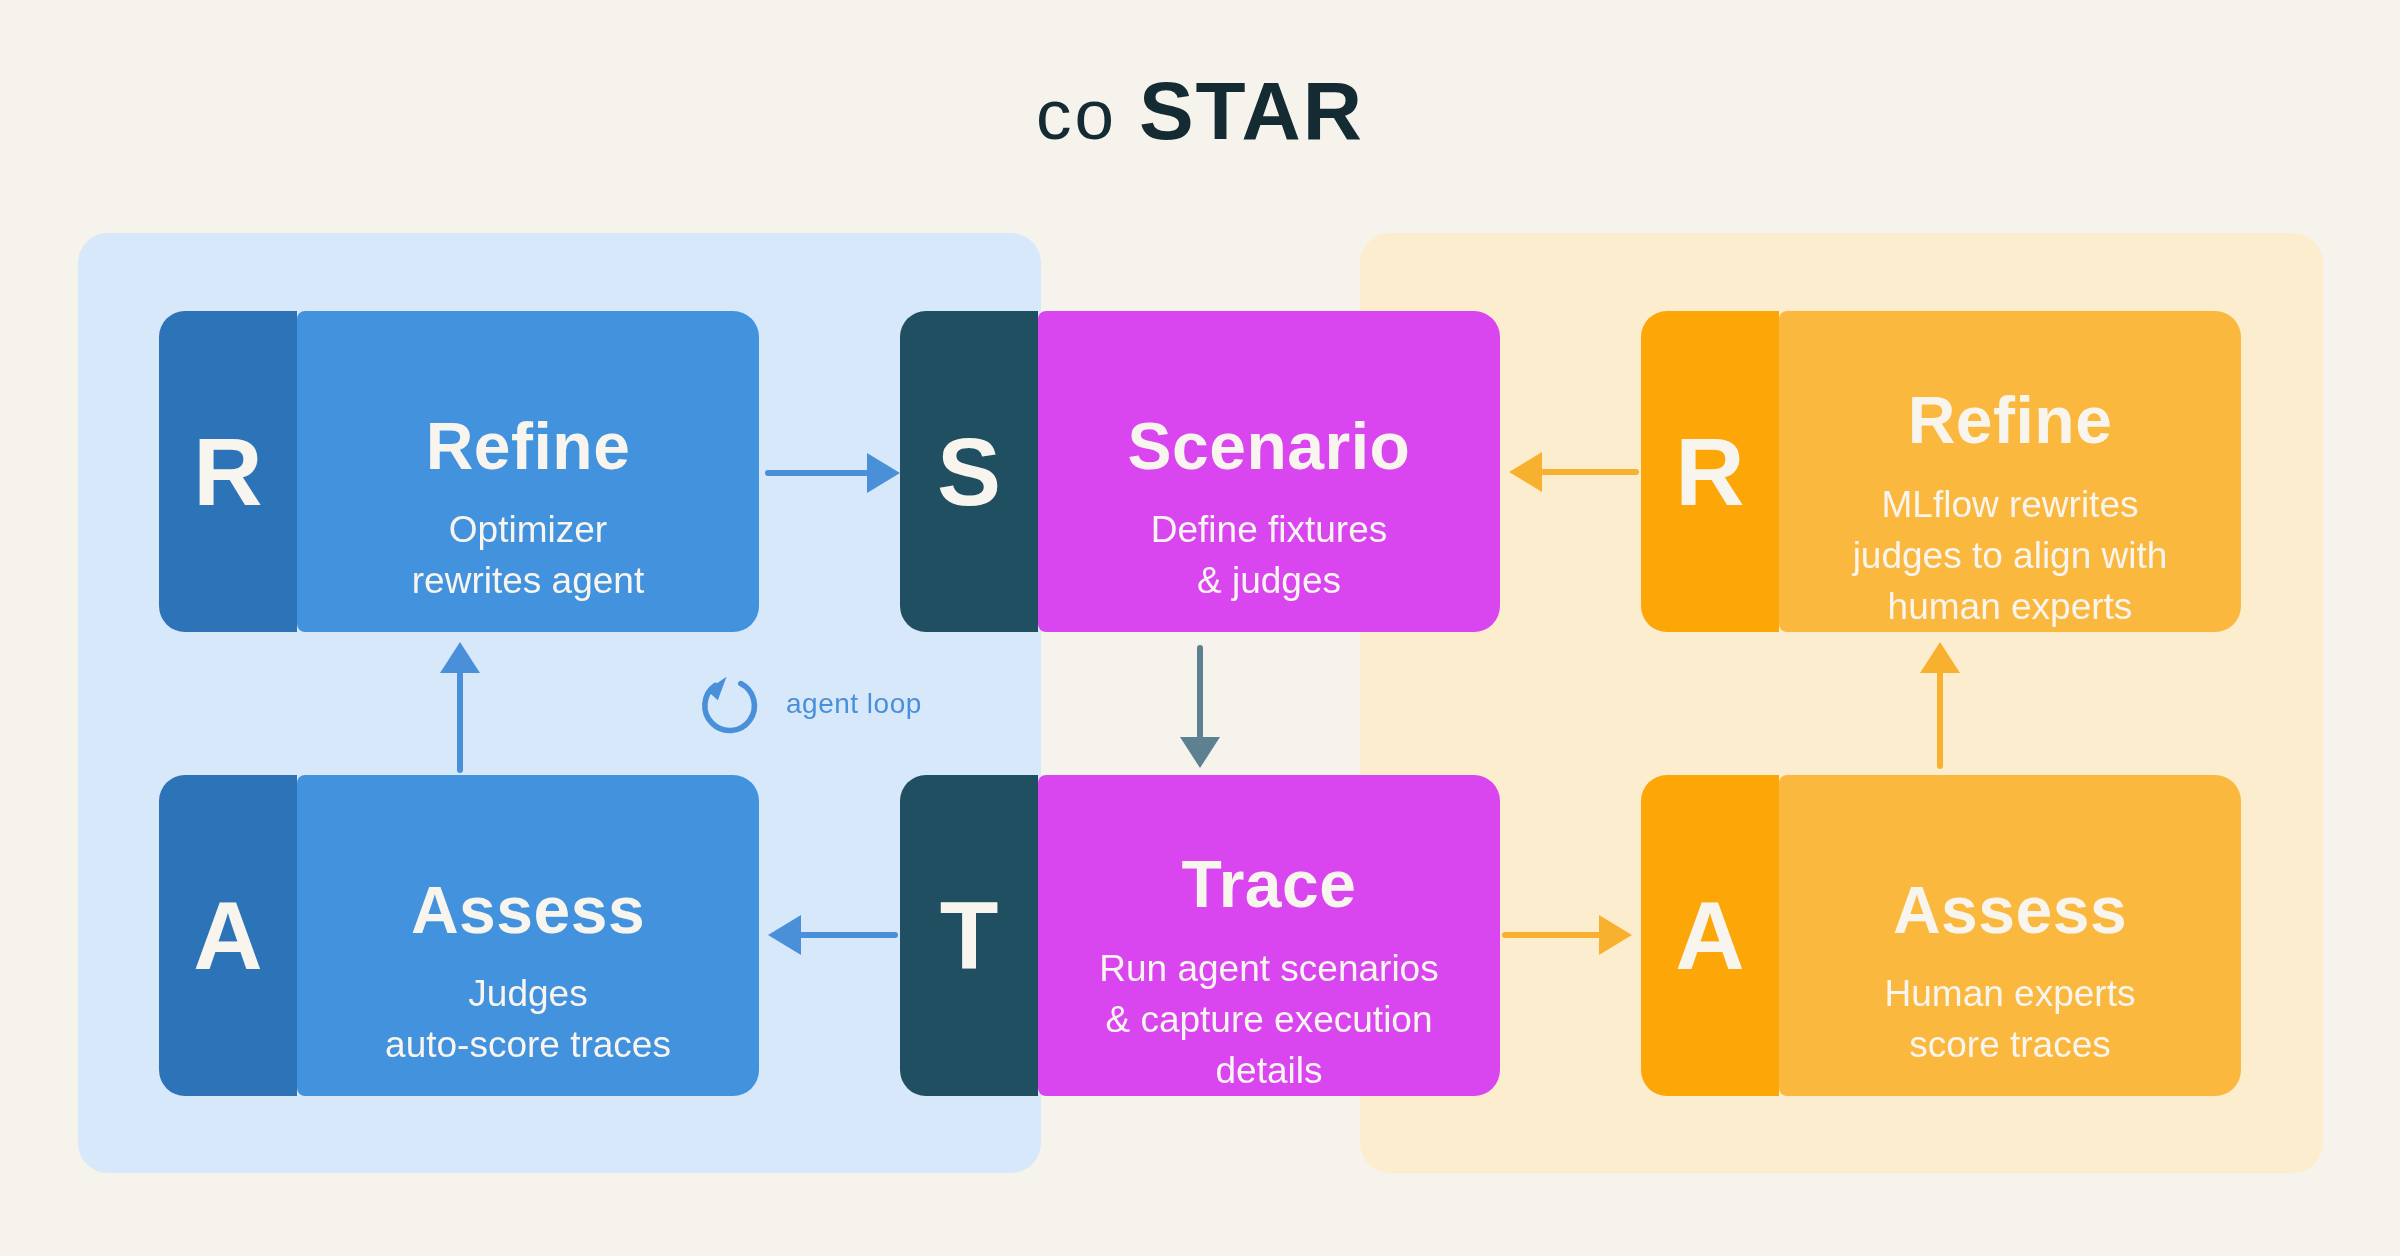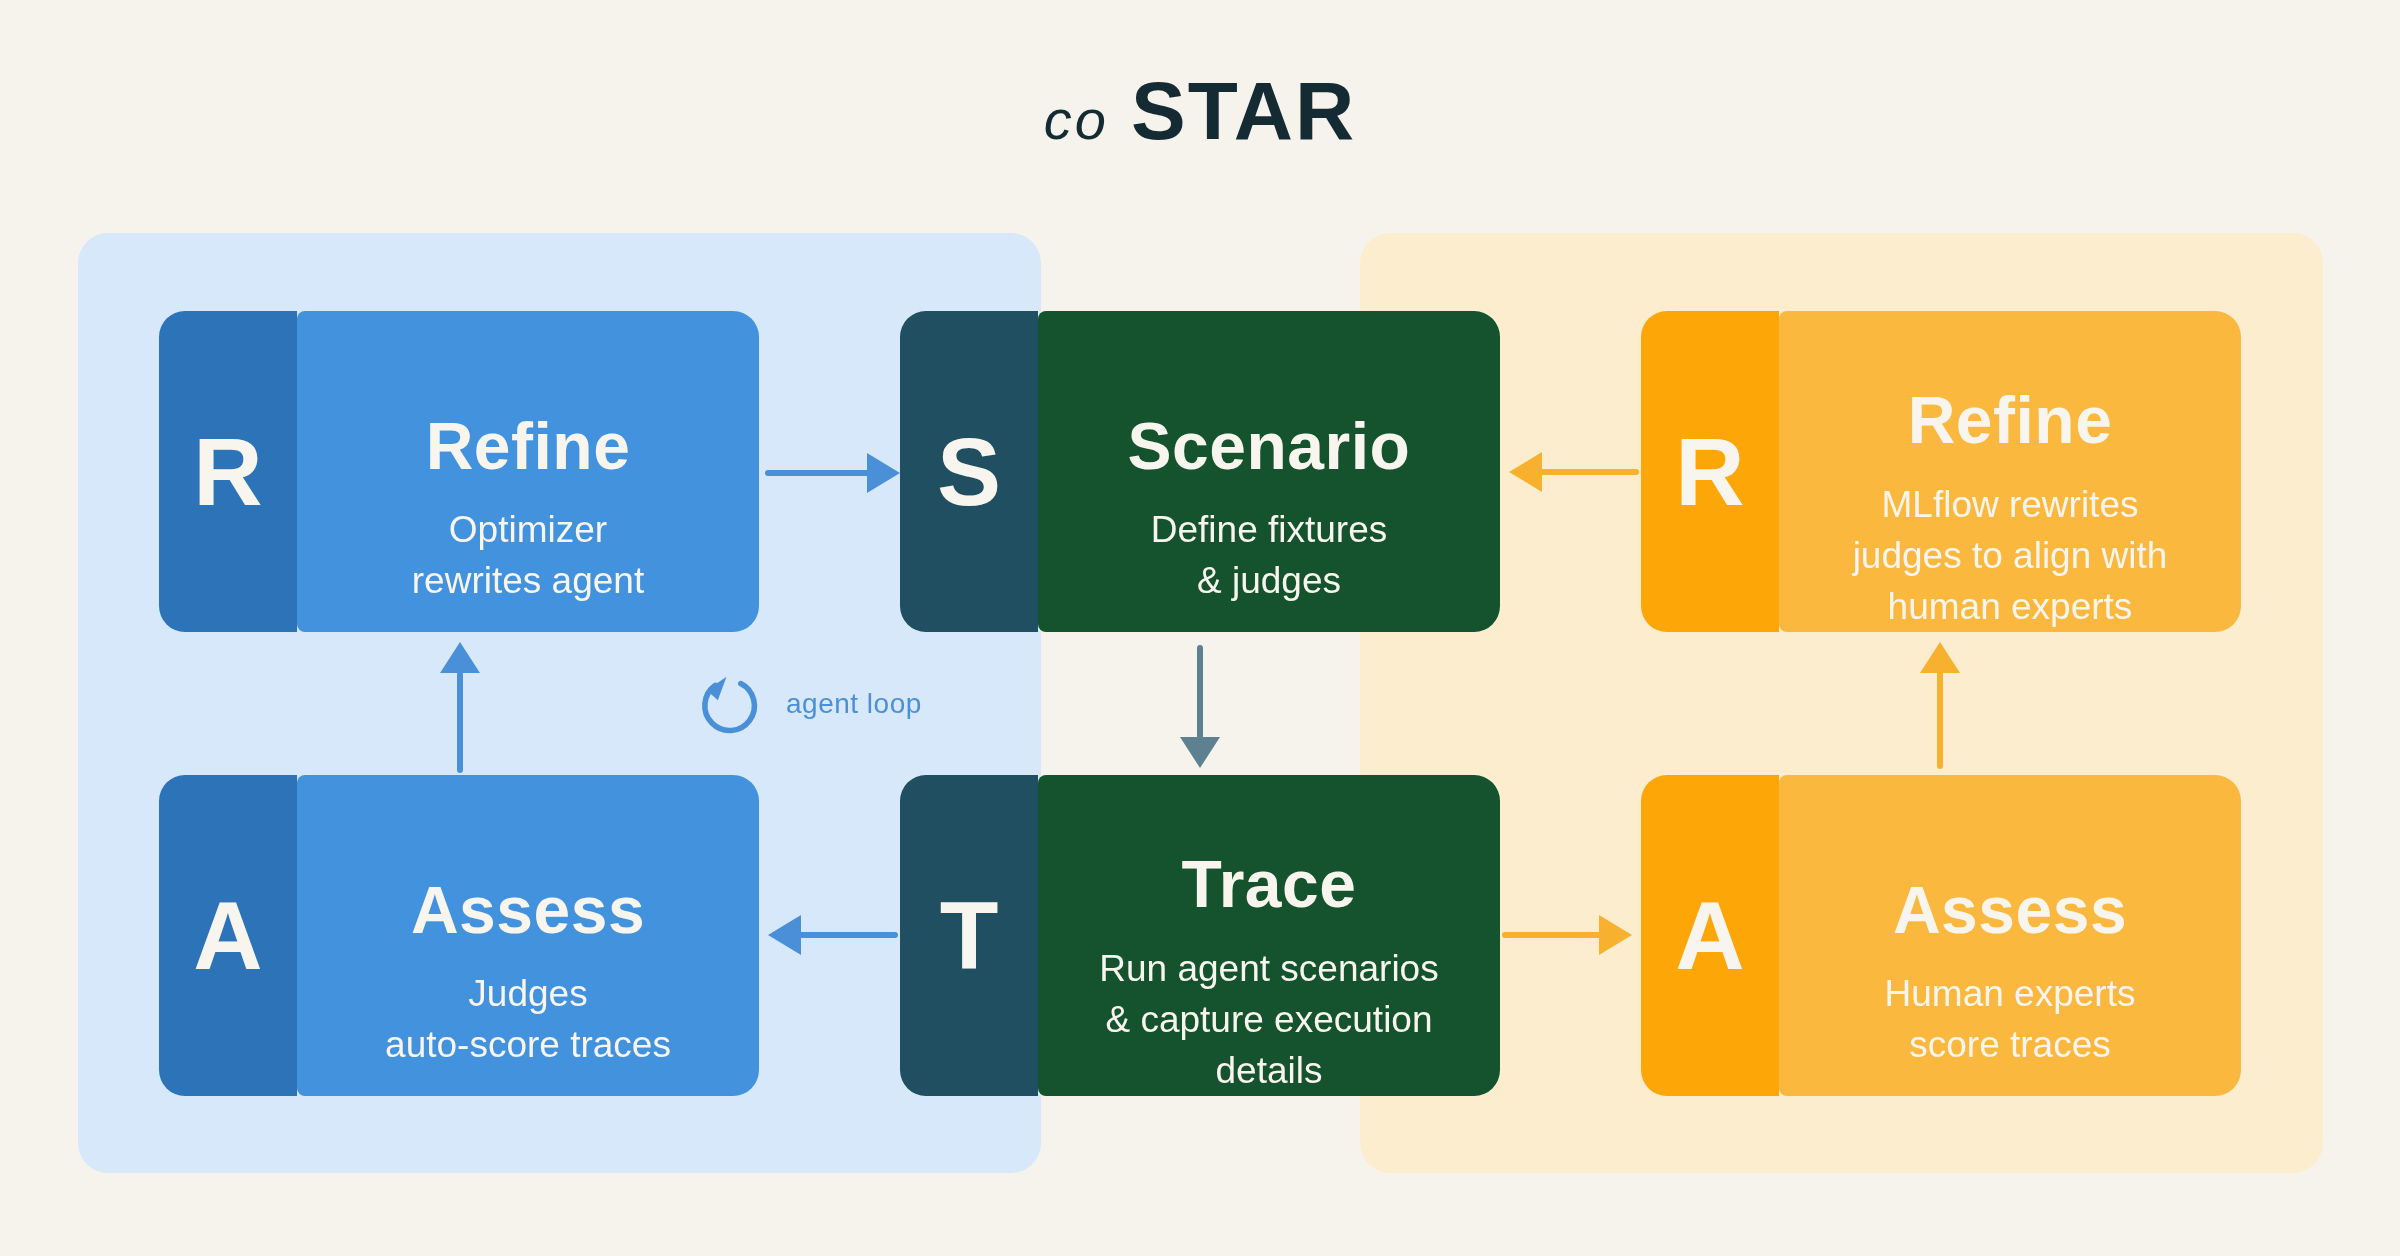--- a/index.html
+++ b/index.html
@@ -5,21 +5,21 @@
   html,body{margin:0;padding:0;background:#F6F3ED;}
   .canvas{
     position:relative;width:2400px;height:1256px;overflow:hidden;
     background:#F6F3ED;font-family:"Liberation Sans",sans-serif;
   }
   
   .page-title{
     position:absolute;left:0;top:64px;width:2400px;height:100px;
     display:flex;justify-content:center;align-items:baseline;color:#152B33;
   }
-  .page-title .prefix{font-size:56px;font-weight:500;letter-spacing:3px;font-style:italic;}
+  .page-title .prefix{font-size:71px;font-weight:500;letter-spacing:3px;}
   .page-title .main{font-size:82px;font-weight:bold;letter-spacing:2px;margin-left:22px;}
   
   .panel{position:absolute;top:233px;width:963px;height:940px;border-radius:30px;}
   .panel.blue{left:78px;background:#D7E8FB;}
   .panel.orange{left:1360px;background:#FCEDCE;}
   
   .box{
     position:absolute;width:600px;height:321px;border-radius:26px;
     display:flex;overflow:hidden;color:#F8F5EF;
   }
@@ -29,21 +29,21 @@
   .box .letter{font-size:96px;font-weight:bold;line-height:1;}
   .box .body{
     flex:1;display:flex;flex-direction:column;align-items:center;justify-content:center;
     padding:70px 18px 0 18px;box-sizing:border-box;text-align:center;border-radius:8px;
   }
   .box .box-title{margin:0;font-size:66px;font-weight:bold;letter-spacing:0.5px;line-height:1.2;}
   .box .box-desc{margin:18px 0 0 0;font-size:37px;line-height:1.38;white-space:pre-line;}
   .theme-blue  .strip{background:#2D73B8;}
   .theme-blue  .body {background:#4292DD;}
   .theme-slate .strip{background:#1F4F60;}
-  .theme-slate .body {background:#14532d;}
+  .theme-slate .body {background:#d946ef;}
   .theme-orange .strip{background:#FCA608;}
   .theme-orange .body {background:#FBB83E;}
   #box-refine-agent {left:159px;top:311px;}
   #box-assess-agent {left:159px;top:775px;}
   #box-scenario     {left:900px;top:311px;}
   #box-trace        {left:900px;top:775px;}
   #box-refine-judge {left:1641px;top:311px;}
   #box-assess-judge {left:1641px;top:775px;}
   
   .arrow{position:absolute;}

